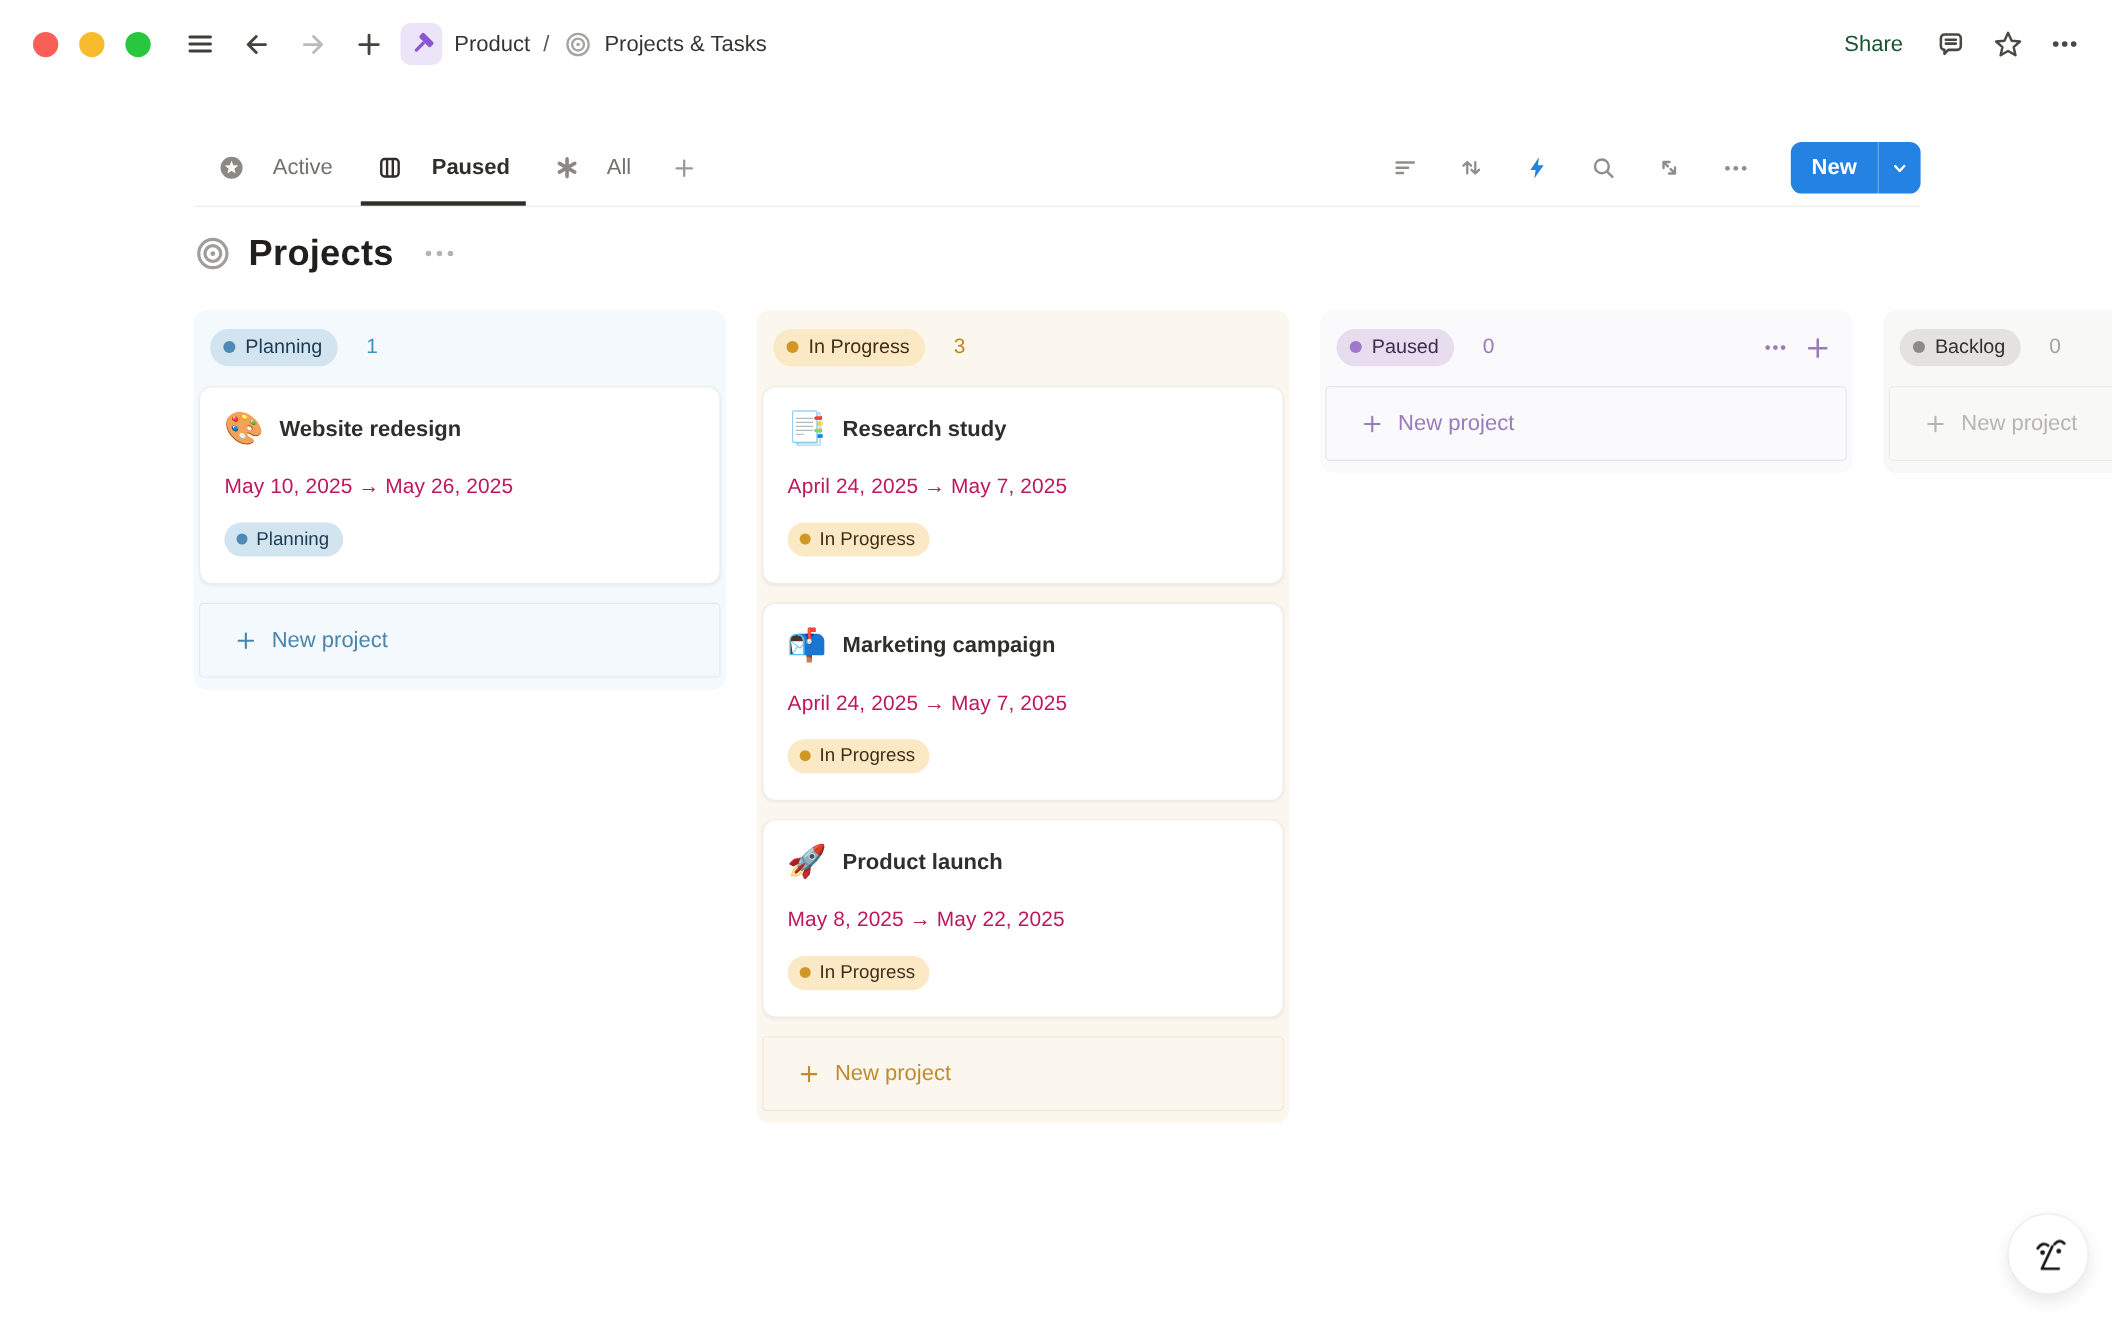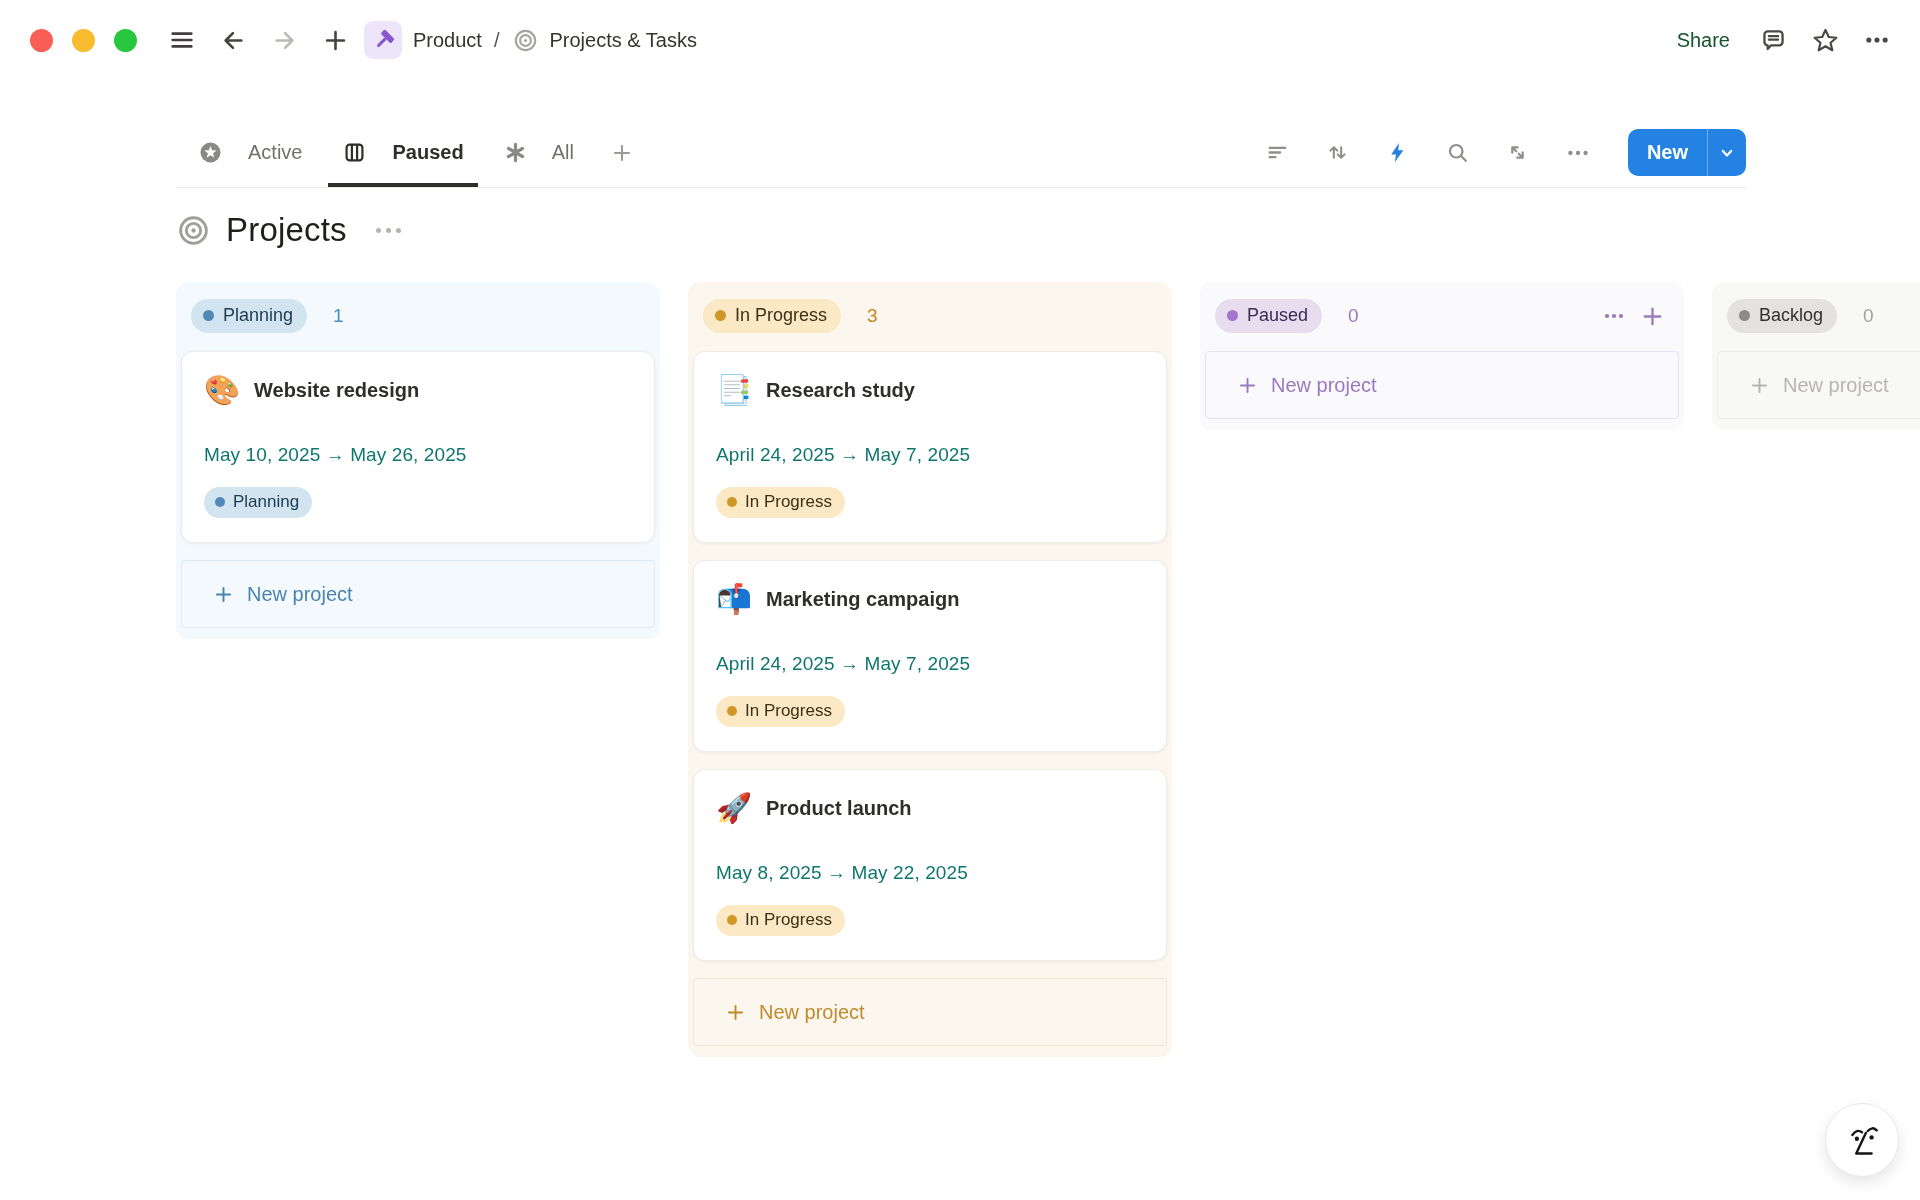--- a/index.html
+++ b/index.html
@@ -35,41 +35,41 @@
   .tool-btn { width:40px; height:40px; border:none; background:transparent; border-radius:6px;
     display:flex; align-items:center; justify-content:center; cursor:pointer; }
   .new-btn { margin-left:10px; display:flex; align-items:stretch; background:#2483e2; color:#fff;
     border:none; border-radius:10px; height:47px; overflow:hidden; cursor:pointer; font-family:inherit; }
   .new-main { display:flex; align-items:center; padding:0 19px; font-size:20px; font-weight:600; }
   .new-chev { display:flex; align-items:center; justify-content:center; width:39px;
     border-left:1px solid rgba(255,255,255,0.35); }
 
   
   .title-row { margin-left:176px; margin-top:14px; height:56px; display:flex; align-items:center; gap:15px; }
-  .page-title { font-size:33px; font-weight:400; color:#211f1c; letter-spacing:0.2px; }
+  .page-title { font-size:33px; font-weight:700; color:#211f1c; letter-spacing:0.2px; }
   .title-more { border:none; background:transparent; display:flex; gap:5px; margin-left:10px;
     cursor:pointer; padding:8px 4px; border-radius:6px; }
   .title-more i { width:5px; height:5px; border-radius:50%; background:#b5b3ae; }
 
   
   .board { margin-left:176px; margin-top:24px; display:flex; gap:28px; width:max-content; }
   .column { width:484px; background:var(--colBg); border-radius:12px; padding:5px; align-self:flex-start; }
   .col-header { display:flex; align-items:center; padding:12px 10px 18px 10px; }
   .pill { display:inline-flex; align-items:center; gap:9px; background:var(--pillBg);
     color:var(--pillText); font-size:18px; font-weight:500; padding:6px 14px 7px 12px; border-radius:17px; }
   .pill .dot { width:11px; height:11px; border-radius:50%; background:var(--dot); }
   .col-count { margin-left:26px; font-size:19px; color:var(--count); }
   .col-actions { margin-left:auto; display:flex; align-items:center; gap:4px; }
   .col-actions .tool-btn { width:34px; height:34px; }
 
   .card { background:#fff; border:1px solid #edecea; border-radius:12px;
     box-shadow:0 1px 3px rgba(20,20,18,0.06); padding:20px 22px 24px 22px; margin-bottom:17px; cursor:pointer; }
   .card-title { display:flex; align-items:center; gap:17px; font-size:20px; font-weight:600; color:#2f2e2b; }
   .card-emoji { font-size:29px; line-height:36px; width:33px; text-align:center; }
-  .card-dates { margin-top:36px; font-size:19px; color:#0f766e; letter-spacing:0.1px; }
+  .card-dates { margin-top:24px; font-size:19px; color:#be185d; letter-spacing:0.1px; }
   .card-tag { margin-top:21px; }
   .tag { display:inline-flex; align-items:center; gap:8px; background:var(--pillBg); color:var(--pillText);
     font-size:17px; padding:5px 13px 6px 11px; border-radius:16px; }
   .tag .dot { width:10px; height:10px; border-radius:50%; background:var(--dot); }
 
   .newproj { width:474px; height:68px; margin:4px 0 6px 0; display:flex; align-items:center; gap:13px;
     padding-left:31px; border:1px solid var(--btnBorder); border-radius:4px; background:transparent;
     color:var(--btnText); font-size:20px; cursor:pointer; font-family:inherit; }
   .empty .newproj { margin-top:0; }
 

